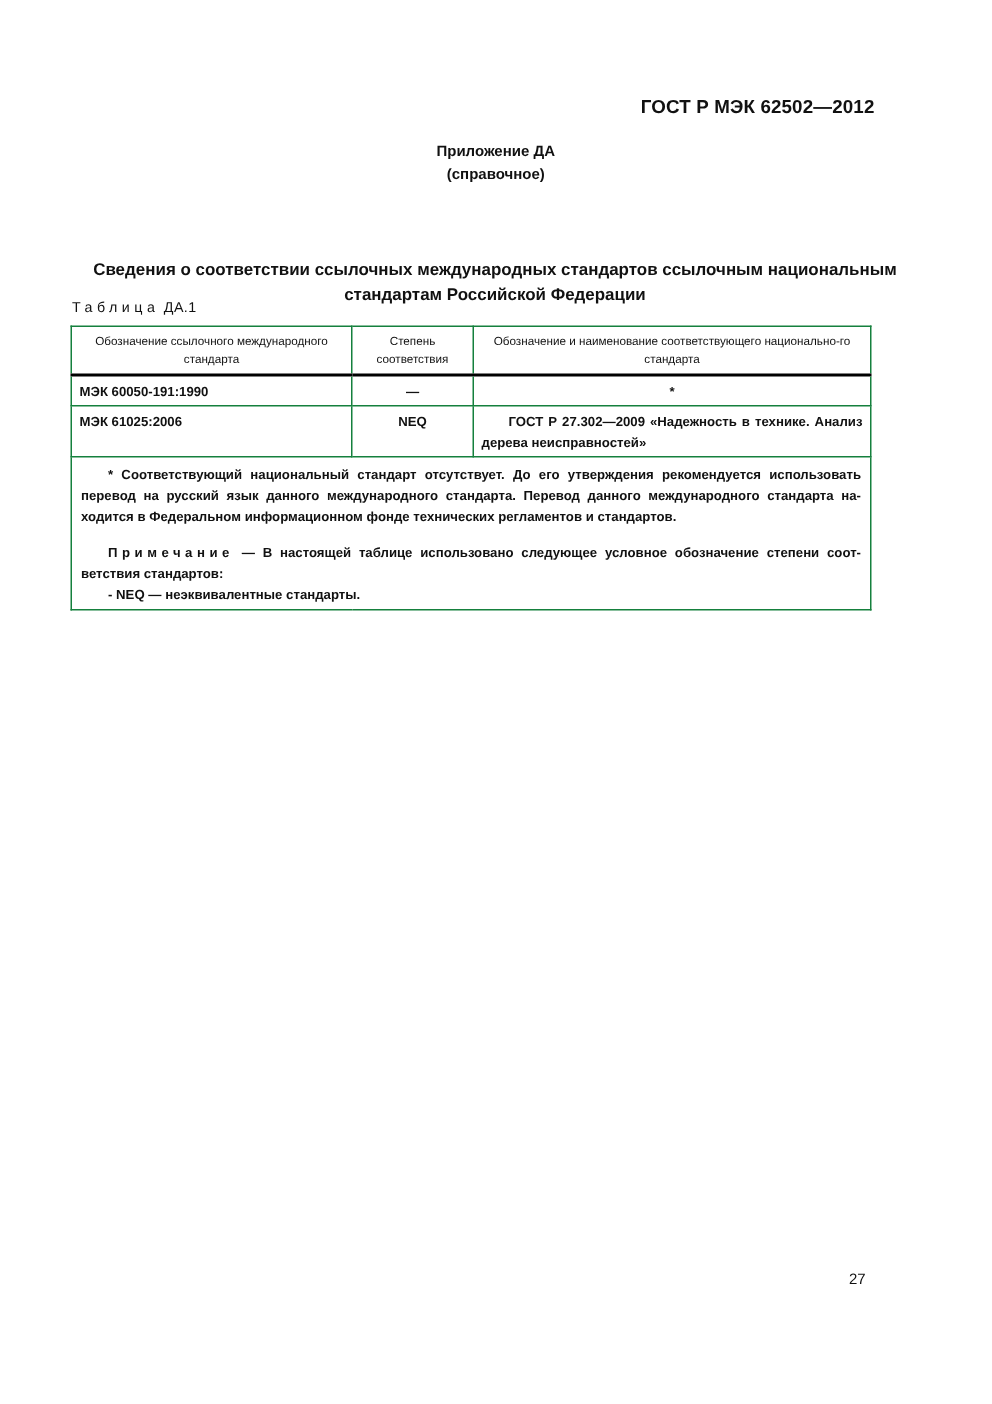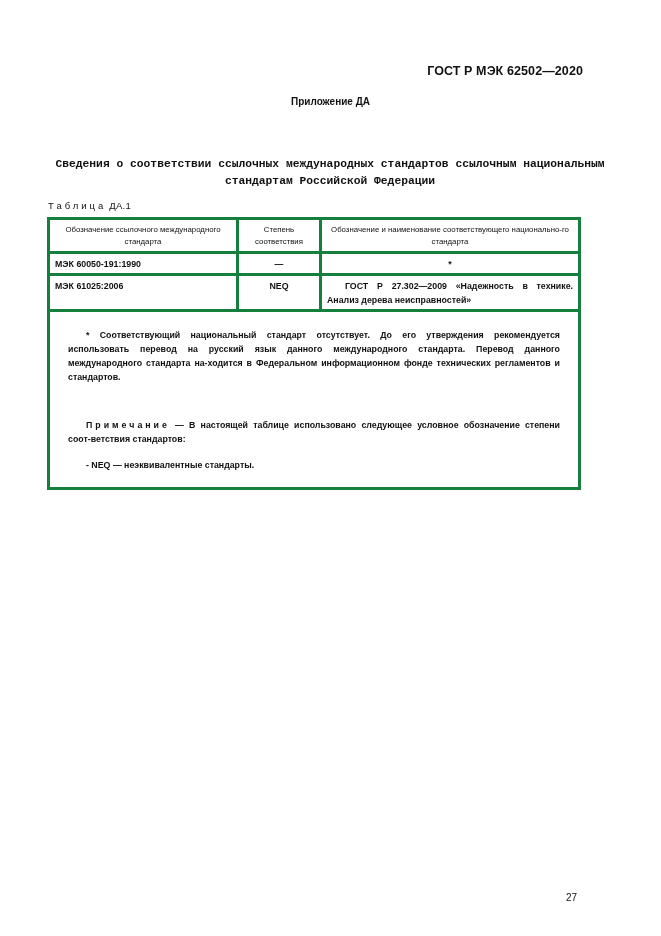--- a/index.html
+++ b/index.html
@@ -9,56 +9,57 @@
     }
     .header-code {
       position: absolute; top: 64px; right: 78px;
       font-weight: bold; font-size: 12.5px; letter-spacing: 0.1px;
     }
     .appendix {
       position: absolute; top: 94px; left: 0; width: 661px; text-align: center;
       font-weight: bold; font-size: 10px; line-height: 15px;
     }
     .title {
-      position: absolute; top: 156px; left: 40px; width: 580px; text-align: center;
-      font-weight: bold; font-size: 11.3px; line-height: 17px; font-family: Liberation Mono, monospace;
+      position: absolute; top: 172px; left: 40px; width: 580px; text-align: center;
+      font-weight: bold; font-size: 11.3px; line-height: 17px;
     }
     .table-caption {
       position: absolute; top: 200px; left: 48px; font-size: 9.5px; letter-spacing: 0.3px;
     }
     .table-caption .spaced { letter-spacing: 3px; margin-top: 41px; }
     table {
       position: absolute; top: 217px; left: 47px; width: 534px;
       border-collapse: collapse; font-size: 8.8px;
     }
-    td, th { border: 3px solid #15803d; vertical-align: top; }
+    td, th { border: 1px solid #15803d; vertical-align: top; }
     th {
       font-weight: normal; font-size: 7.8px; text-align: center; line-height: 12px;
       padding: 4px 3px 3px 3px; border-bottom: 2px solid #000;
     }
     td { padding: 3px 5px 2px 5px; line-height: 14px; font-weight: bold; }
     .c1 { width: 176px; }
     .c2 { width: 70px; text-align: center; }
     .c3 { text-align: justify; }
     .gost-text { text-indent: 18px; text-align: justify; text-align-last: left; }
     .note-cell { padding: 4px 6px 3px 6px; line-height: 14px; font-size: 8.8px; text-align: justify; }
-    .note-p { margin: 12px; text-indent: 18px; }
+    .note-p { margin: 0; text-indent: 18px; }
     .note-gap { height: 10px; }
     .spaced-word { letter-spacing: 3px; }
     .page-number {
-      position: absolute; top: 848px; left: 566px; font-size: 10px; margin-top: 44px;
+      position: absolute; top: 848px; left: 566px; font-size: 10px;
     }
   </style>
 </head>
 <body>
 
-<div class="header-code">ГОСТ Р МЭК  62502—2020</div>
+<div class="header-code">ГОСТ Р МЭК  62502—2012</div>
 
 <div class="appendix">
   <div>Приложение ДА</div>
+  <div>(справочное)</div>
 </div>
 
 <div class="title">
   <div>Сведения о соответствии ссылочных международных стандартов ссылочным национальным</div>
   <div>стандартам Российской Федерации</div>
 </div>
 
 <div class="table-caption">
   <span class="spaced">Таблица</span>
   <span>ДА.1</span>

